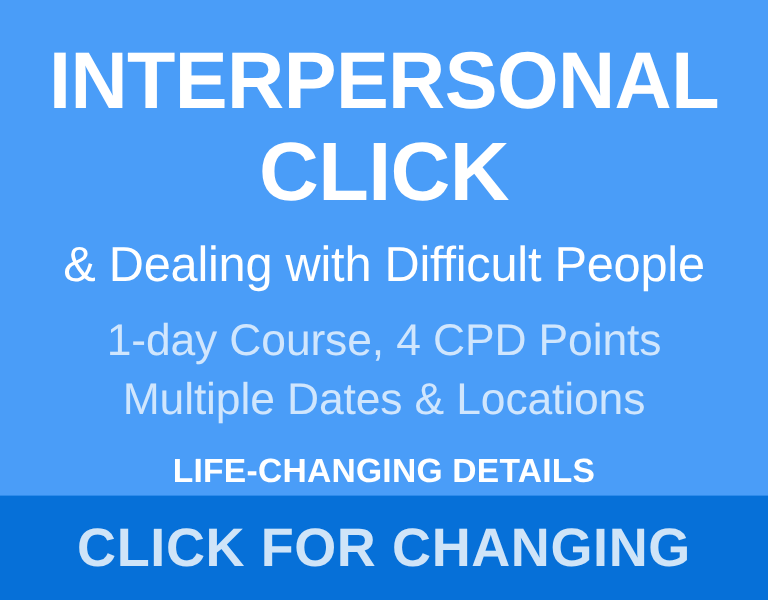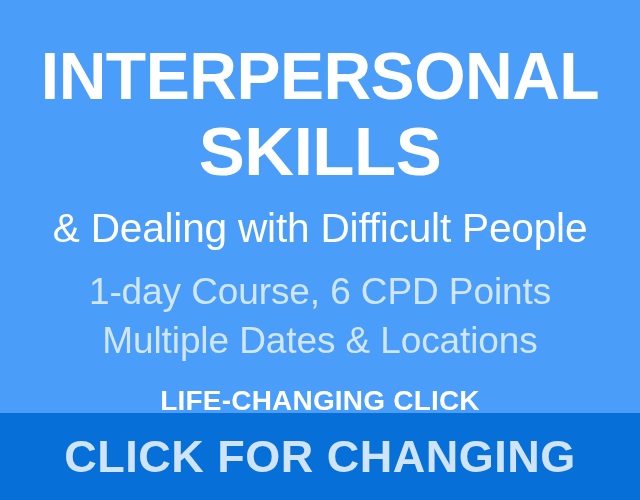--- a/index.html
+++ b/index.html
@@ -29,21 +29,21 @@
   }
 
   
   #message-area {
     position: relative;
     height: 413px;
     display: flex;
     flex-direction: column;
     align-items: center;
     justify-content: flex-start;
-    padding-top: 32px;
+    padding-top: 24px;
     box-sizing: border-box;
   }
 
   .line {
     display: block;
     width: 100%;
     text-align: center;
     white-space: nowrap;
     line-height: 1;
   }
@@ -117,29 +117,29 @@
 </style>
 </head>
 <body>
 
 <div id="banner">
 
   <div id="message-area">
 
     <span class="line headline" id="headline-line-1">INTERPERSONAL</span>
 
-    <span class="line headline" id="headline-line-2">SKILLS</span>
+    <span class="line headline" id="headline-line-2">CLICK</span>
 
     <span class="line subtitle">&amp; Dealing with Difficult People</span>
 
-    <span class="line detail" id="detail-line-1">1-day Course, 6 CPD Points</span>
+    <span class="line detail" id="detail-line-1">1-day Course, 4 CPD Points</span>
 
     <span class="line detail" id="detail-line-2">Multiple Dates &amp; Locations</span>
 
-    <span class="line tagline">LIFE-CHANGING CLICK</span>
+    <span class="line tagline">LIFE-CHANGING DETAILS</span>
 
   </div>
 
   <div id="cta-bar">
     <span class="cta-text">CLICK FOR CHANGING</span>
   </div>
 
 </div>
 
 </body></html>

